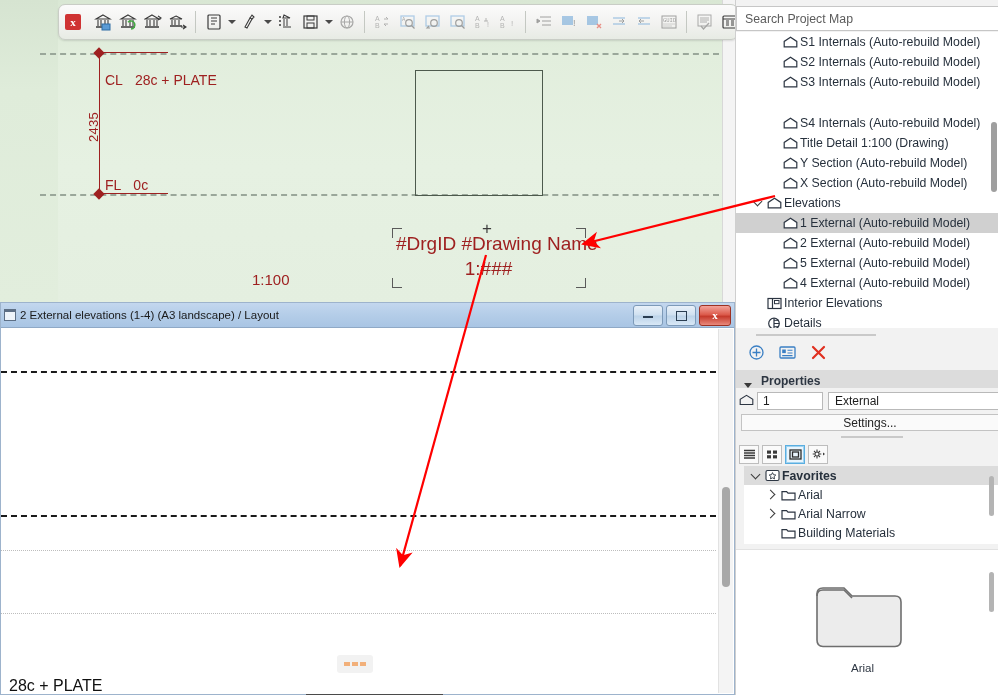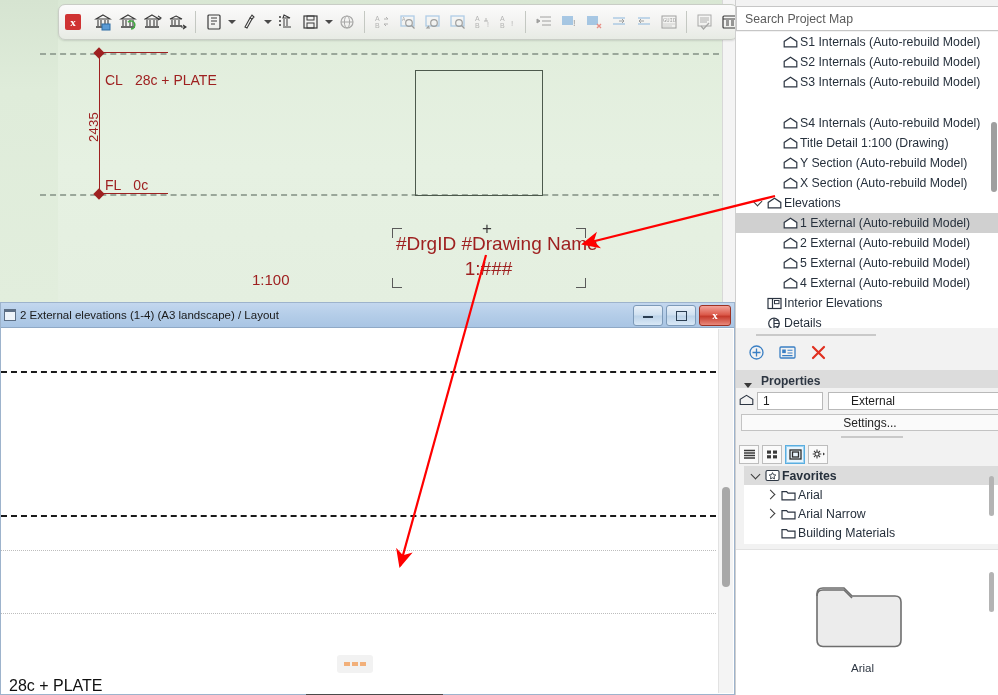--- a/index.html
+++ b/index.html
@@ -250,21 +250,21 @@
   }
   #prop-row{
     position:absolute;left:0;top:391px;width:263px;height:19px;display:flex;align-items:center;
   }
   #prop-id-field{
     width:66px;height:18px;background:#fff;border:1px solid #b9b9b9;box-sizing:border-box;
     display:flex;align-items:center;padding-left:5px;font-size:12px;color:#1d1d1d;margin-left:21px;
   }
   #prop-name-field{
     flex:1;height:18px;background:#fff;border:1px solid #b9b9b9;box-sizing:border-box;
-    display:flex;align-items:center;padding-left:22px;font-size:12px;color:#1d1d1d;margin-left:5px;
+    display:flex;align-items:center;padding-left:6px;font-size:12px;color:#1d1d1d;margin-left:5px;
   }
   #settings-btn{
     position:absolute;left:5px;top:414px;width:258px;height:17px;
     background:#fafafa;border:1px solid #c3c3c3;box-sizing:border-box;
     display:flex;align-items:center;justify-content:center;font-size:12px;color:#222;
   }
   #fav-divider{
     position:absolute;left:0;top:434px;width:263px;height:9px;background:#f2f2f2;
   }
   #fav-divider::after{

